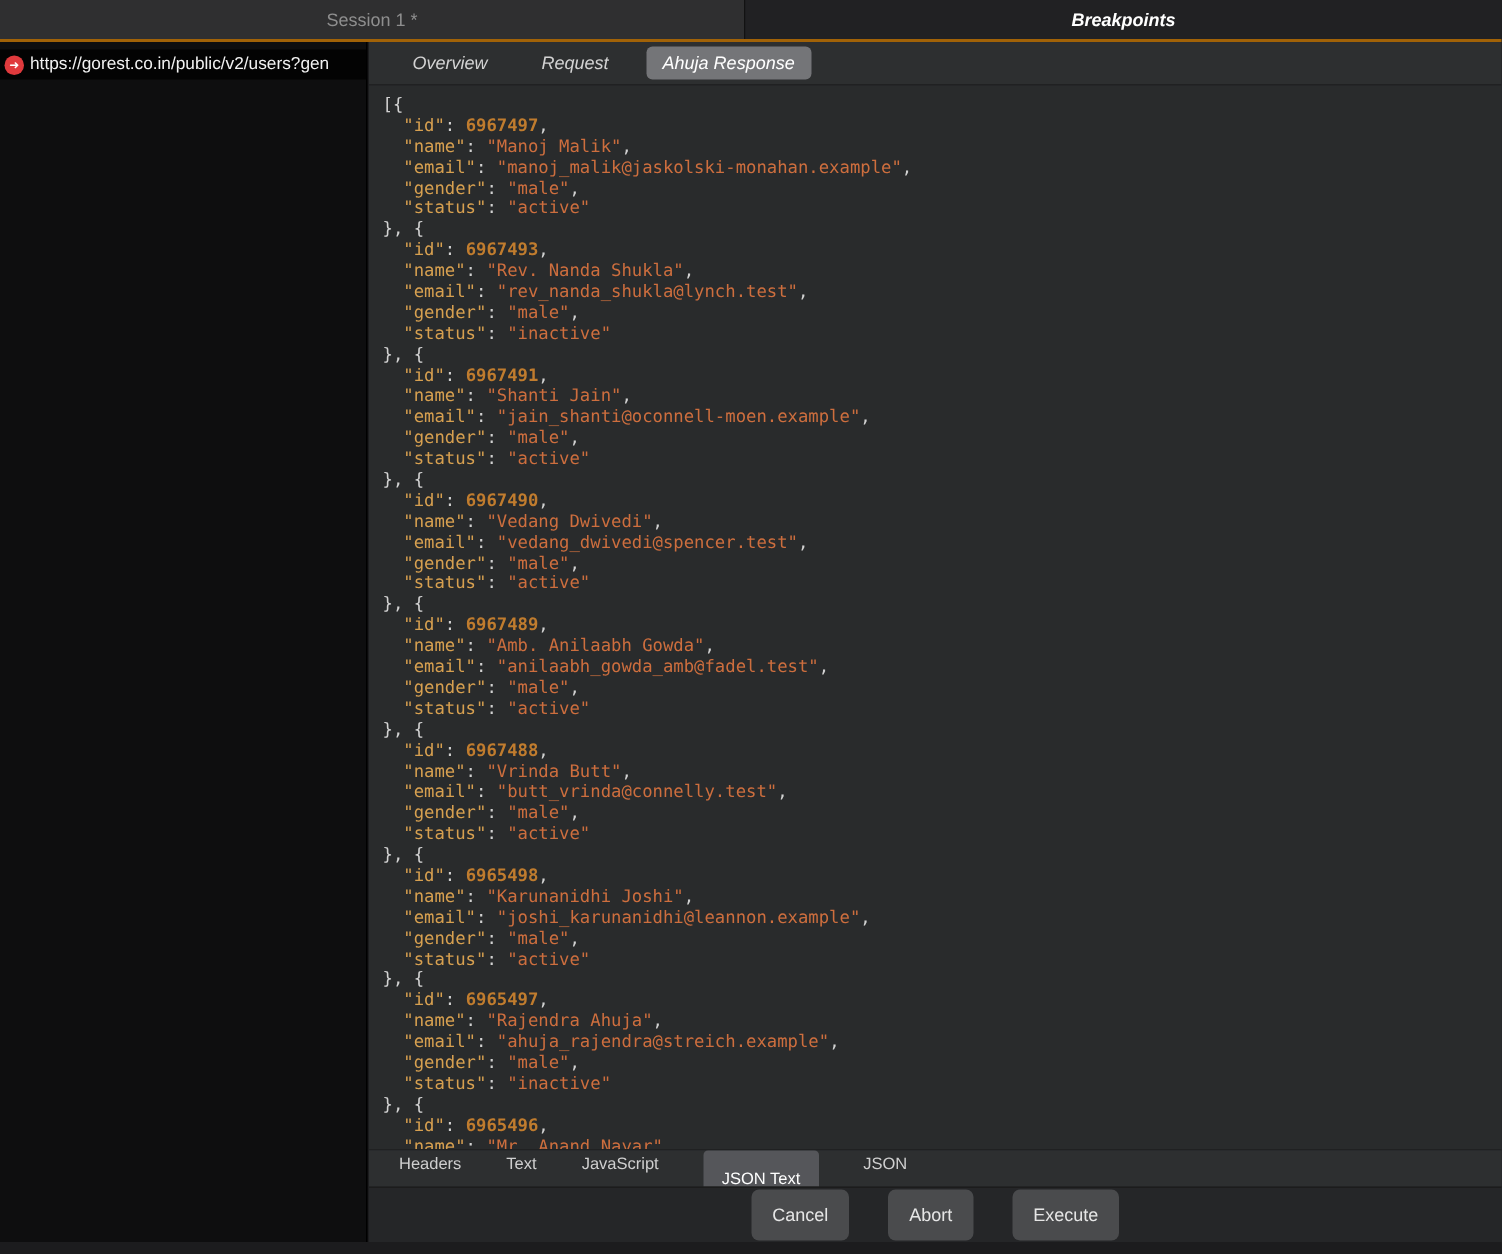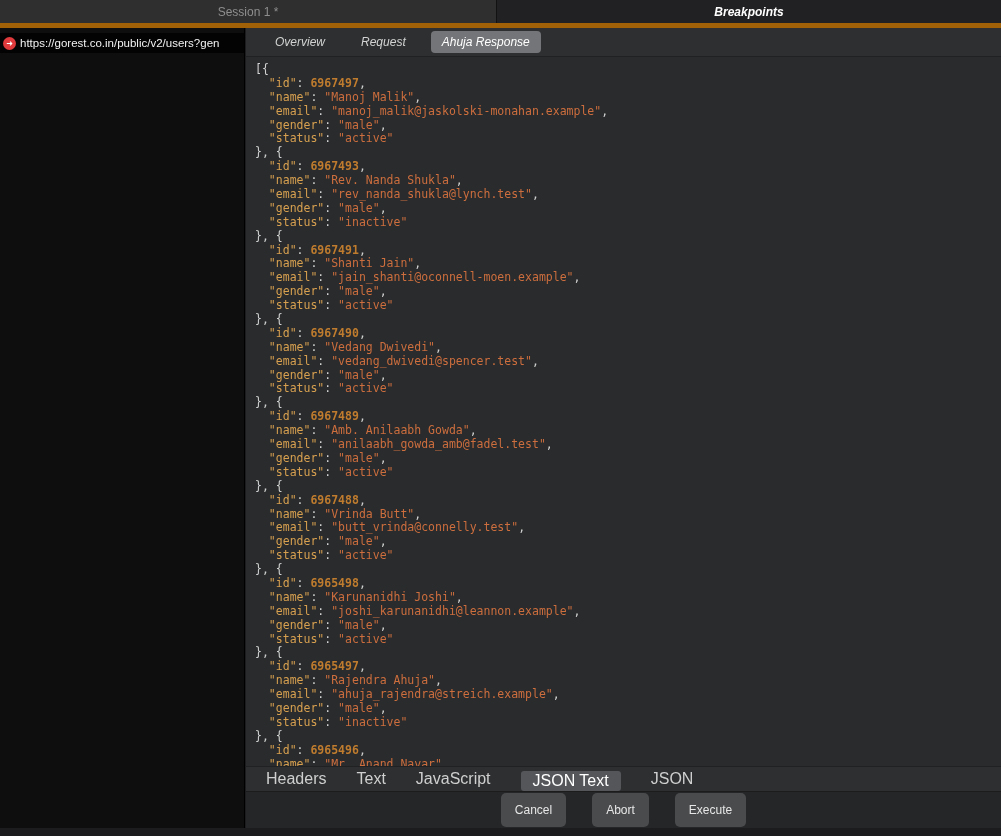--- a/index.html
+++ b/index.html
@@ -2,21 +2,21 @@
 <html><head>
 <meta charset="utf-8">
 <style>
   * { margin:0; padding:0; box-sizing:border-box; }
   html,body { width:1001px; height:836px; background:#1c1c1e; overflow:hidden;
               font-family:"Liberation Sans", sans-serif; }
   .app { position:absolute; top:0; left:0; width:1001px; height:836px; }
 
   
   .topbar { position:absolute; top:0; left:0; width:1001px; height:28px; display:flex;
-            border-bottom:5px solid #a16207; }
+            border-bottom:2px solid #a16207; }
   .wtab-left { width:497px; background:#2f2f30; color:#8e8e8e; font-size:12px;
                display:flex; align-items:center; justify-content:center;
                border-right:1px solid #121212; }
   .wtab-right { flex:1; background:#212123; color:#ffffff; font-size:12px; font-weight:bold;
                 display:flex; align-items:center; justify-content:center;font-style:italic; }
 
   
   .sidebar { position:absolute; top:28px; left:0; width:245px; height:800px;
              background:#0e0e0f; border-right:1px solid #000; }
   .request-row { margin-top:5px; height:20px; background:#030303; display:flex;
@@ -37,24 +37,24 @@
             overflow:hidden; padding:6px 0 0 9px;
             font-family:"DejaVu Sans Mono", monospace; font-size:11.5px; }
   .code-line { white-space:pre; height:13.9px; line-height:13.9px; color:#d4d4d4; }
   .tk-k { color:#d7a050; }
   .tk-s { color:#cd6e3e; }
   .tk-n { color:#c07c2e; font-weight:bold; }
   .tk-p { color:#d2d2d2; }
 
   
   .bottomtabs { position:absolute; top:739px; left:0; width:755px; height:24px;
-                display:flex; align-items:flex-end; gap:30px; padding-left:20px;
-                background:#2d2f30; font-size:16px; }
+                display:flex; align-items:flex-start; gap:30px; padding-left:20px;
+                background:#2d2f30; font-size:11px; }
   .btab { color:#cfcfcf; cursor:default; padding:3px 0; }
-  .btab.active { background:#55565a; color:#ffffff; border-radius:3px; padding:1px 12px; }
+  .btab.active { background:#55565a; color:#ffffff; border-radius:3px; padding:13px 12px; }
 
   
   .actionbar { position:absolute; top:763px; left:0; width:755px; height:37px;
                background:#252628; border-top:1px solid #1c1c1c;
                display:flex; align-items:center; justify-content:center; gap:26px; }
   .btn { background:#4a4b4d; color:#e6e6e6; font-size:12px; border:none; border-radius:5px;
          padding:10px 14px; min-width:54px; text-align:center; cursor:default; }
 
   .bottomstrip { position:absolute; top:829px; left:0; width:1001px; height:7px; background:#1c1c1e; }
 </style>

